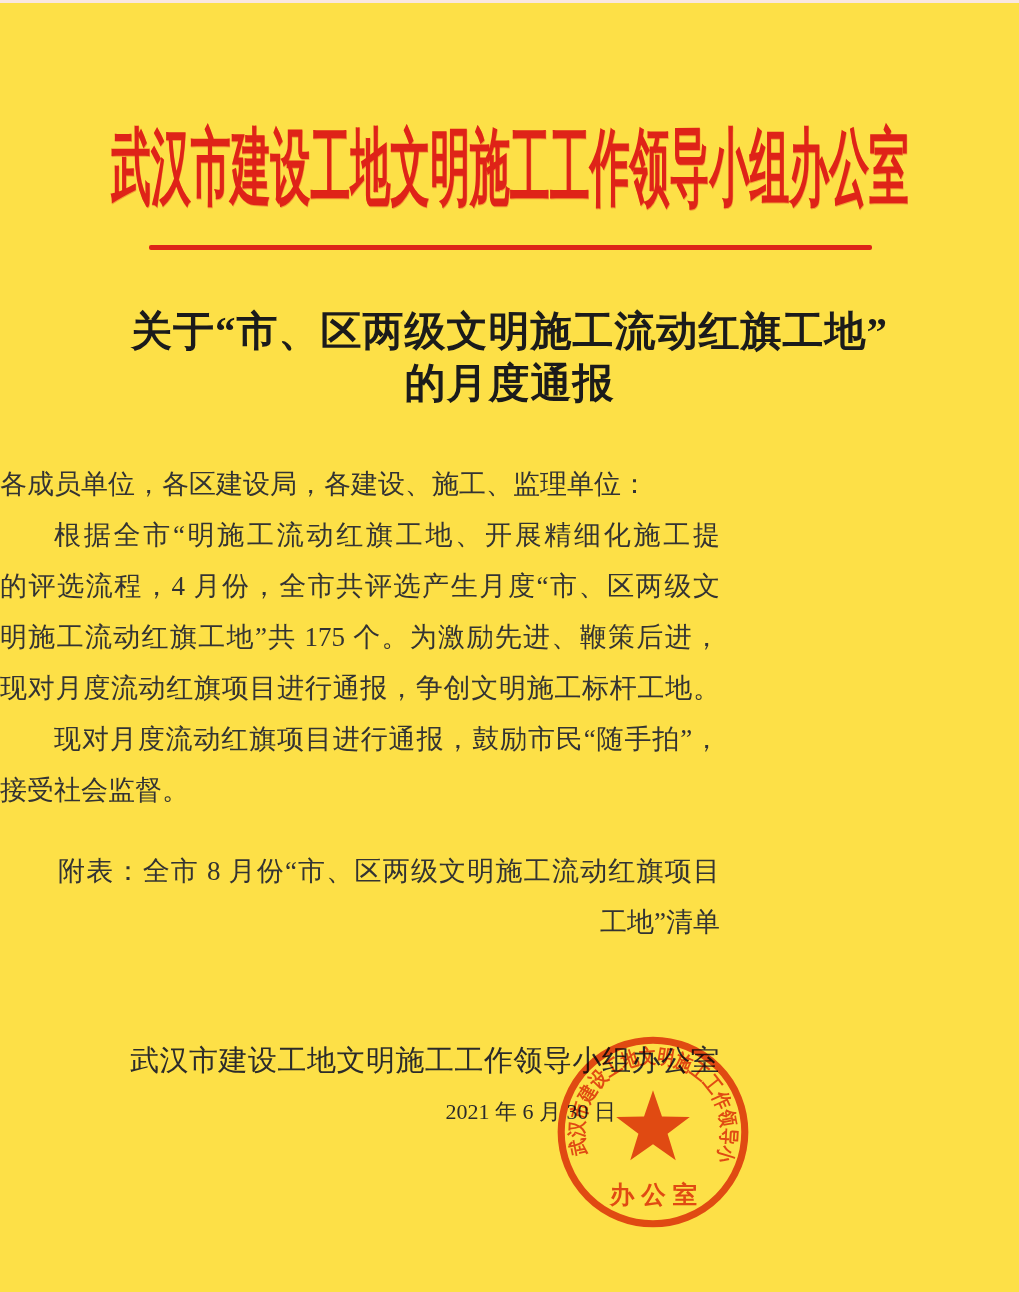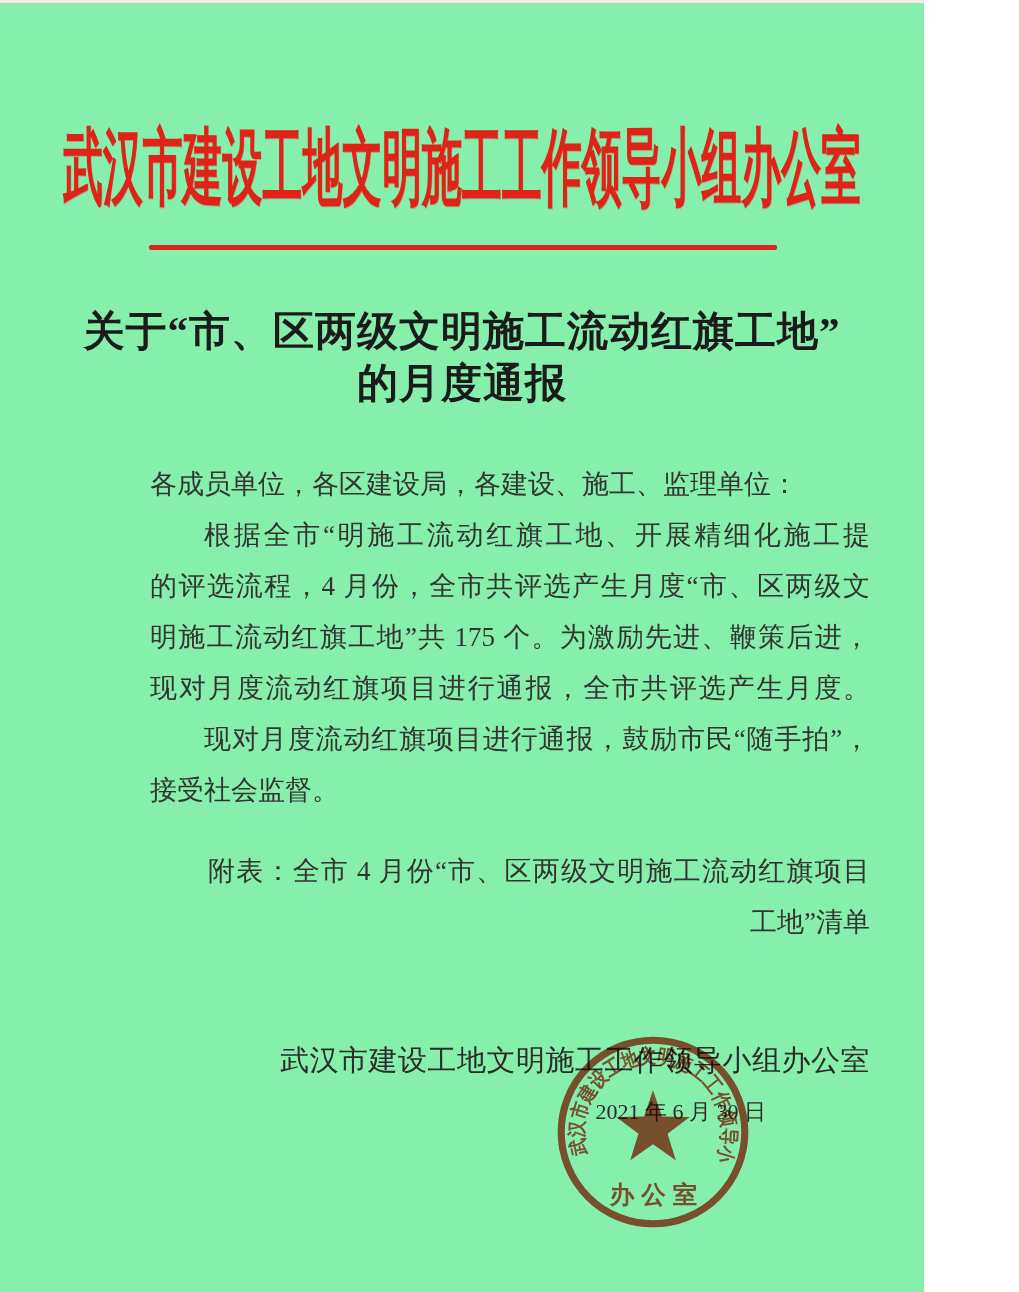--- a/index.html
+++ b/index.html
@@ -1,20 +1,20 @@
 <!DOCTYPE html>
 <html><head>
 <meta charset="utf-8">
 <style>
   html, body { margin: 0; padding: 0; background: #ffffff; }
   #page {
     position: relative;
-    width: 924px;
+    width: 1019px;
     height: 1292px;
-    background: #86efac;
+    background: #fde047;
     overflow: hidden;
     font-family: "Liberation Serif", "DejaVu Serif", serif;
   }
   .top-edge { height: 3px; width: 100%; background: #f9e7e2; }
 
   
   .letterhead {
     margin-top: 121px;
     height: 88px;
     display: flex;
@@ -46,21 +46,21 @@
     margin-top: 55px;
     text-align: center;
     font-size: 41px;
     line-height: 52px;
     font-weight: bold;
     color: #1b1b1b;
     letter-spacing: 1px;
   }
 
   
-  .content { width: 720px; margin-left: 150px; }
+  .content { width: 720px; }
   .body-block { margin-top: 50px; font-size: 27px; line-height: 51px; color: #333333; }
   .bline { text-align: justify; text-align-last: justify; }
   .bline.ind { padding-left: 54px; }
   .bline.noj { text-align: justify; text-align-last: left; }
 
   
   .attach-block { margin-top: 30px; font-size: 27px; line-height: 51px; color: #333333; }
   .attach-l1 { padding-left: 58px; text-align: justify; text-align-last: justify; }
   .attach-l2 { padding-left: 140px; text-align: right; }
 
@@ -99,27 +99,27 @@
     <div>的月度通报</div>
   </div>
 
   <div class="content">
 
     <div class="body-block">
       <div class="bline noj">各成员单位，各区建设局，各建设、施工、监理单位：</div>
       <div class="bline ind">根据全市“明施工流动红旗工地、开展精细化施工提</div>
       <div class="bline">的评选流程，4 月份，全市共评选产生月度“市、区两级文</div>
       <div class="bline">明施工流动红旗工地”共 175 个。为激励先进、鞭策后进，</div>
-      <div class="bline">现对月度流动红旗项目进行通报，全市共评选产生月度。</div>
+      <div class="bline">现对月度流动红旗项目进行通报，争创文明施工标杆工地。</div>
       <div class="bline ind">现对月度流动红旗项目进行通报，鼓励市民“随手拍”，</div>
       <div class="bline noj">接受社会监督。</div>
     </div>
 
     <div class="attach-block">
-      <div class="attach-l1">附表：全市 4 月份“市、区两级文明施工流动红旗项目</div>
+      <div class="attach-l1">附表：全市 8 月份“市、区两级文明施工流动红旗项目</div>
       <div class="attach-l2">工地”清单</div>
     </div>
 
     <div class="sig-block">
       <div class="sig-org">武汉市建设工地文明施工工作领导小组办公室</div>
       <div class="sig-date">2021 年 6 月 30 日</div>
     </div>
 
   </div>
 

